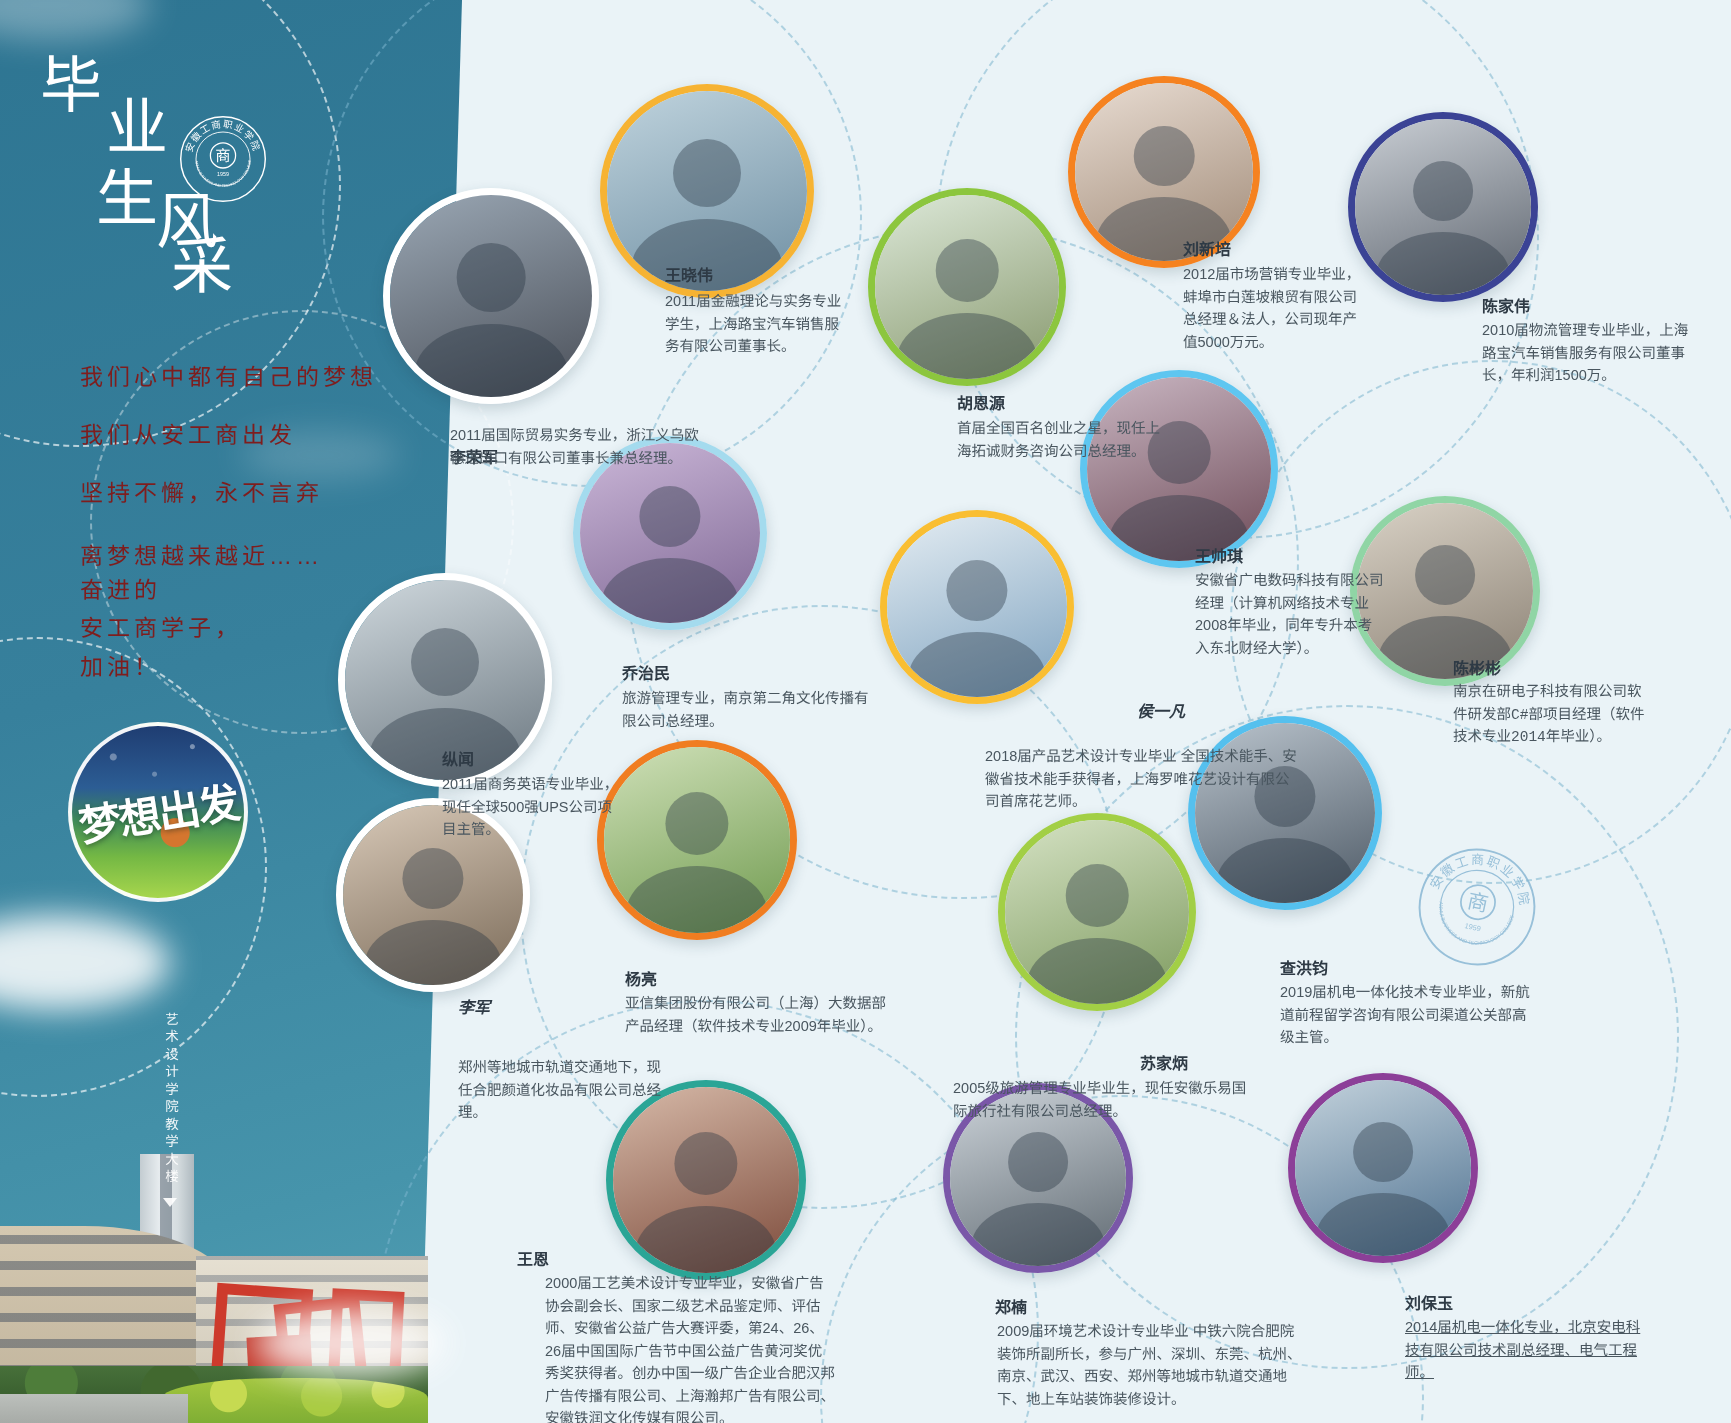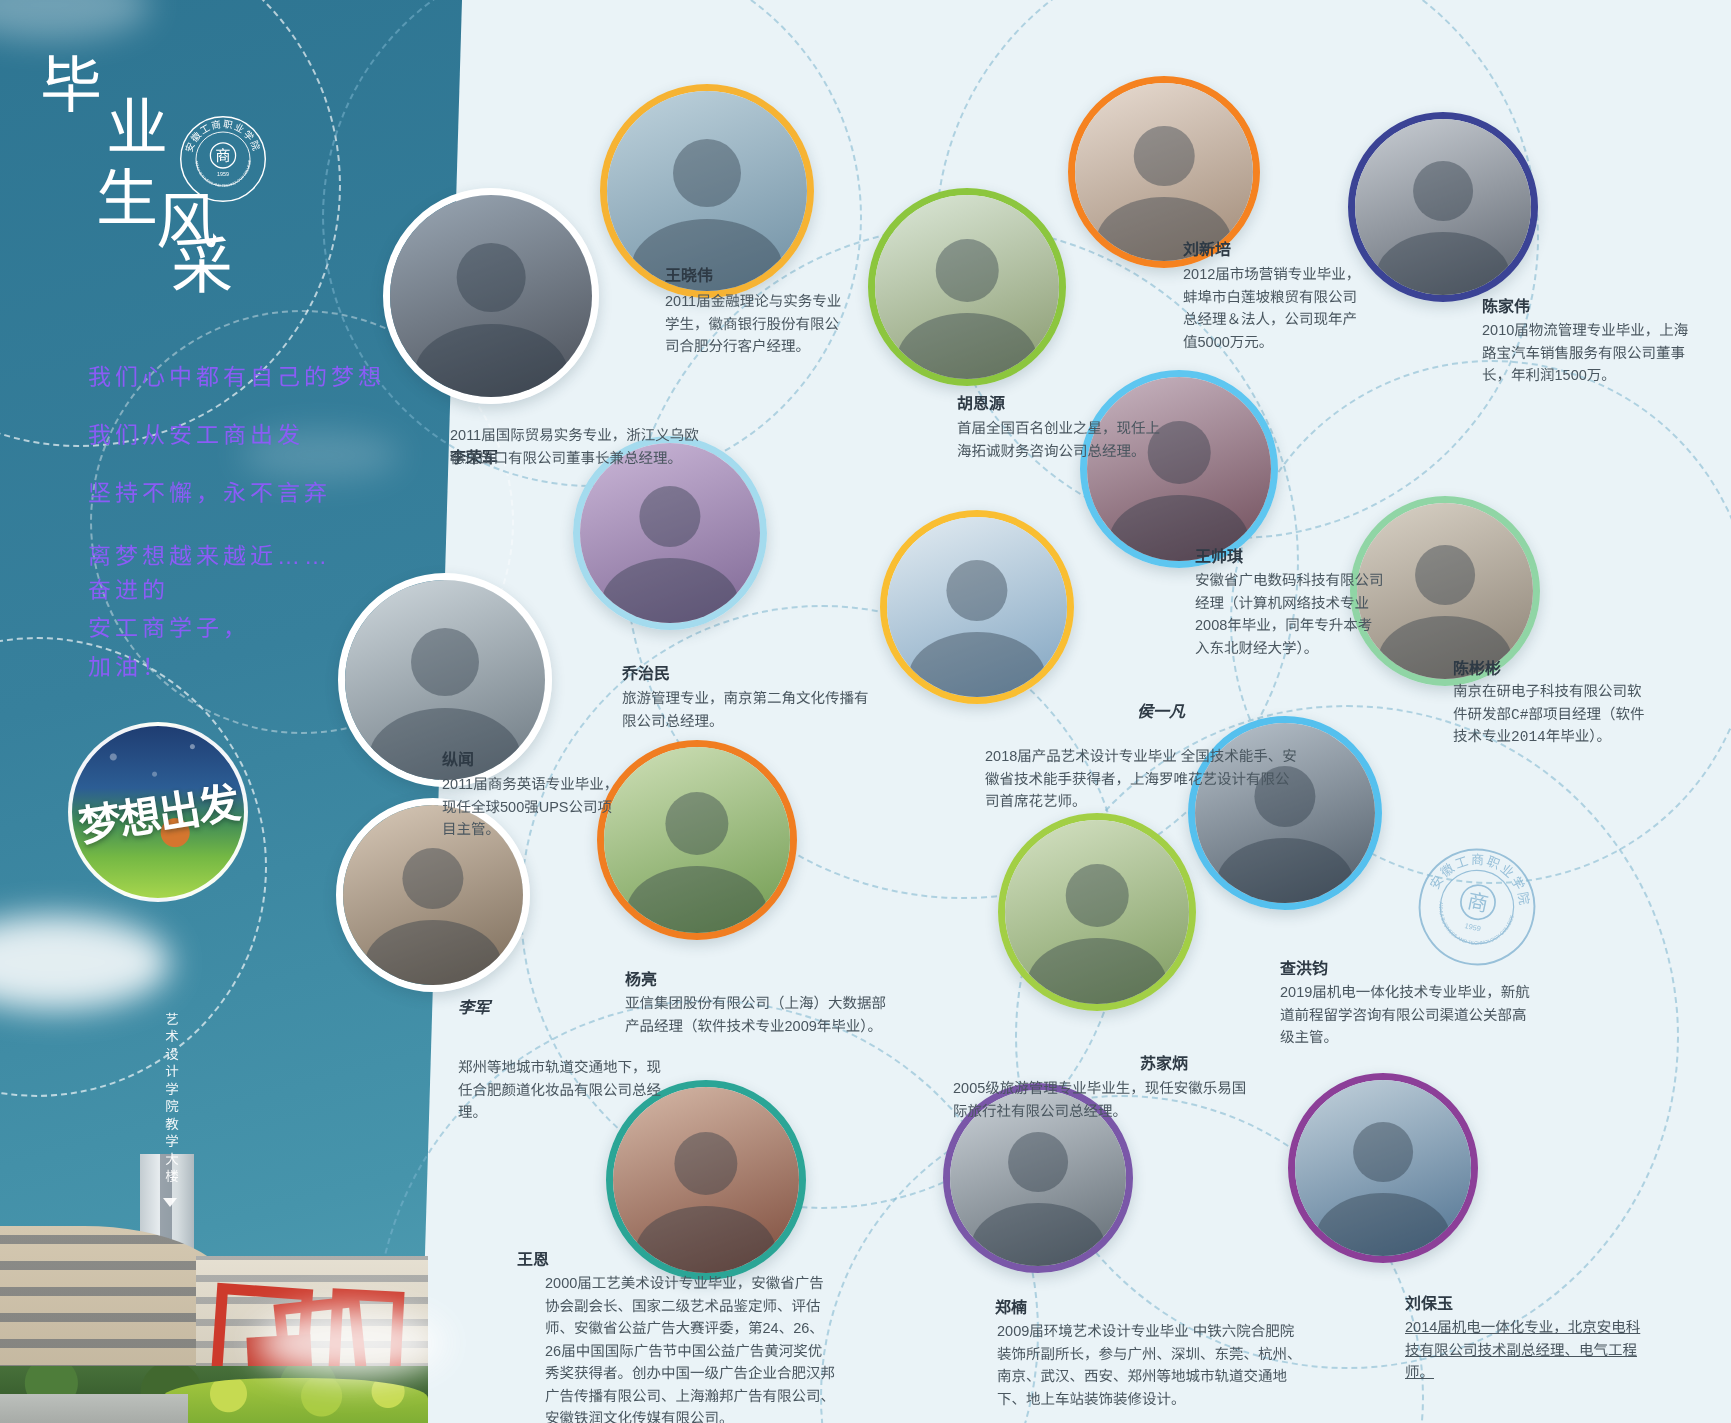--- a/index.html
+++ b/index.html
@@ -22,21 +22,21 @@
   
   .title-char{position:absolute;color:#fff;font-size:62px;font-weight:400;z-index:4;line-height:1;}
   .tc1{left:40px;top:55px;}  .tc2{left:106px;top:97px;}
   .tc3{left:96px;top:168px;} .tc4{left:156px;top:191px;}
   .tc5{left:171px;top:236px;}
   
   .seal{position:absolute;z-index:4;}
   #seal-left{left:178px;top:114px;width:90px;height:90px;}
   #seal-right{left:1416px;top:846px;width:122px;height:122px;opacity:.8;transform:rotate(12deg);z-index:2;}
   
-  .slogan-line{position:absolute;left:88px;color:#8b5cf6;font-size:23px;letter-spacing:4px;z-index:4;white-space:nowrap;}
+  .slogan-line{position:absolute;left:80px;color:#7f1d1d;font-size:23px;letter-spacing:4px;z-index:4;white-space:nowrap;}
   .sl1{top:358px;} .sl2{top:416px;} .sl3{top:474px;}
   .sl4{top:537px;} .sl5{top:571px;} .sl6{top:609px;} .sl7{top:648px;}
   
   #dream-circle{
     position:absolute;left:68px;top:722px;width:180px;height:180px;border-radius:50%;
     border:4px solid rgba(255,255,255,.95);box-sizing:border-box;z-index:4;overflow:hidden;
     background:
       radial-gradient(circle at 24% 18%,rgba(255,255,255,.35) 0 3px,transparent 4px),
       radial-gradient(circle at 70% 12%,rgba(255,255,255,.4) 0 2px,transparent 3px),
       radial-gradient(circle at 48% 28%,rgba(255,255,255,.3) 0 2px,transparent 3px),
@@ -202,21 +202,21 @@
   <div id="people-layer">
       <div class="photo" style="left: 383px; top: 188px; width: 216px; height: 216px; border: 7px solid rgb(255, 255, 255);">
         <div class="avatar" style="background: linear-gradient(160deg, rgb(154, 167, 180) 0%, rgb(74, 79, 88) 100%);"></div>
       </div>
       <div class="p-name" style="left: 450px; top: 396px; margin-top: 48px;">李荣军</div>
       <div class="p-desc" style="left: 450px; top: 424px; width: 252px;">2011届国际贸易实务专业，浙江义乌欧德进出口有限公司董事长兼总经理。</div>
       <div class="photo" style="left: 600px; top: 84px; width: 214px; height: 214px; border: 7px solid rgb(246, 179, 51);">
         <div class="avatar" style="background: linear-gradient(160deg, rgb(191, 211, 221) 0%, rgb(111, 143, 163) 100%);"></div>
       </div>
       <div class="p-name" style="left: 665px; top: 262px;">王晓伟</div>
-      <div class="p-desc" style="left: 665px; top: 290px; width: 184px;">2011届金融理论与实务专业学生，徽商银行股份有限公司合肥分行客户经理。</div>
+      <div class="p-desc" style="left: 665px; top: 290px; width: 184px;">2011届金融理论与实务专业学生，上海路宝汽车销售服务有限公司董事长。</div>
       <div class="photo" style="left: 868px; top: 188px; width: 198px; height: 198px; border: 7px solid rgb(140, 198, 62);">
         <div class="avatar" style="background: linear-gradient(160deg, rgb(220, 232, 216) 0%, rgb(135, 152, 109) 100%);"></div>
       </div>
       <div class="p-name" style="left: 957px; top: 390px;">胡恩源</div>
       <div class="p-desc" style="left: 957px; top: 417px; width: 210px;">首届全国百名创业之星，现任上海拓诚财务咨询公司总经理。</div>
       <div class="photo" style="left: 1068px; top: 76px; width: 192px; height: 192px; border: 7px solid rgb(245, 130, 32);">
         <div class="avatar" style="background: linear-gradient(160deg, rgb(232, 220, 210) 0%, rgb(160, 138, 119) 100%);"></div>
       </div>
       <div class="p-name" style="left: 1183px; top: 236px;">刘新培</div>
       <div class="p-desc" style="left: 1183px; top: 263px; width: 180px;">2012届市场营销专业毕业，蚌埠市白莲坡粮贸有限公司总经理＆法人，公司现年产值5000万元。</div>

